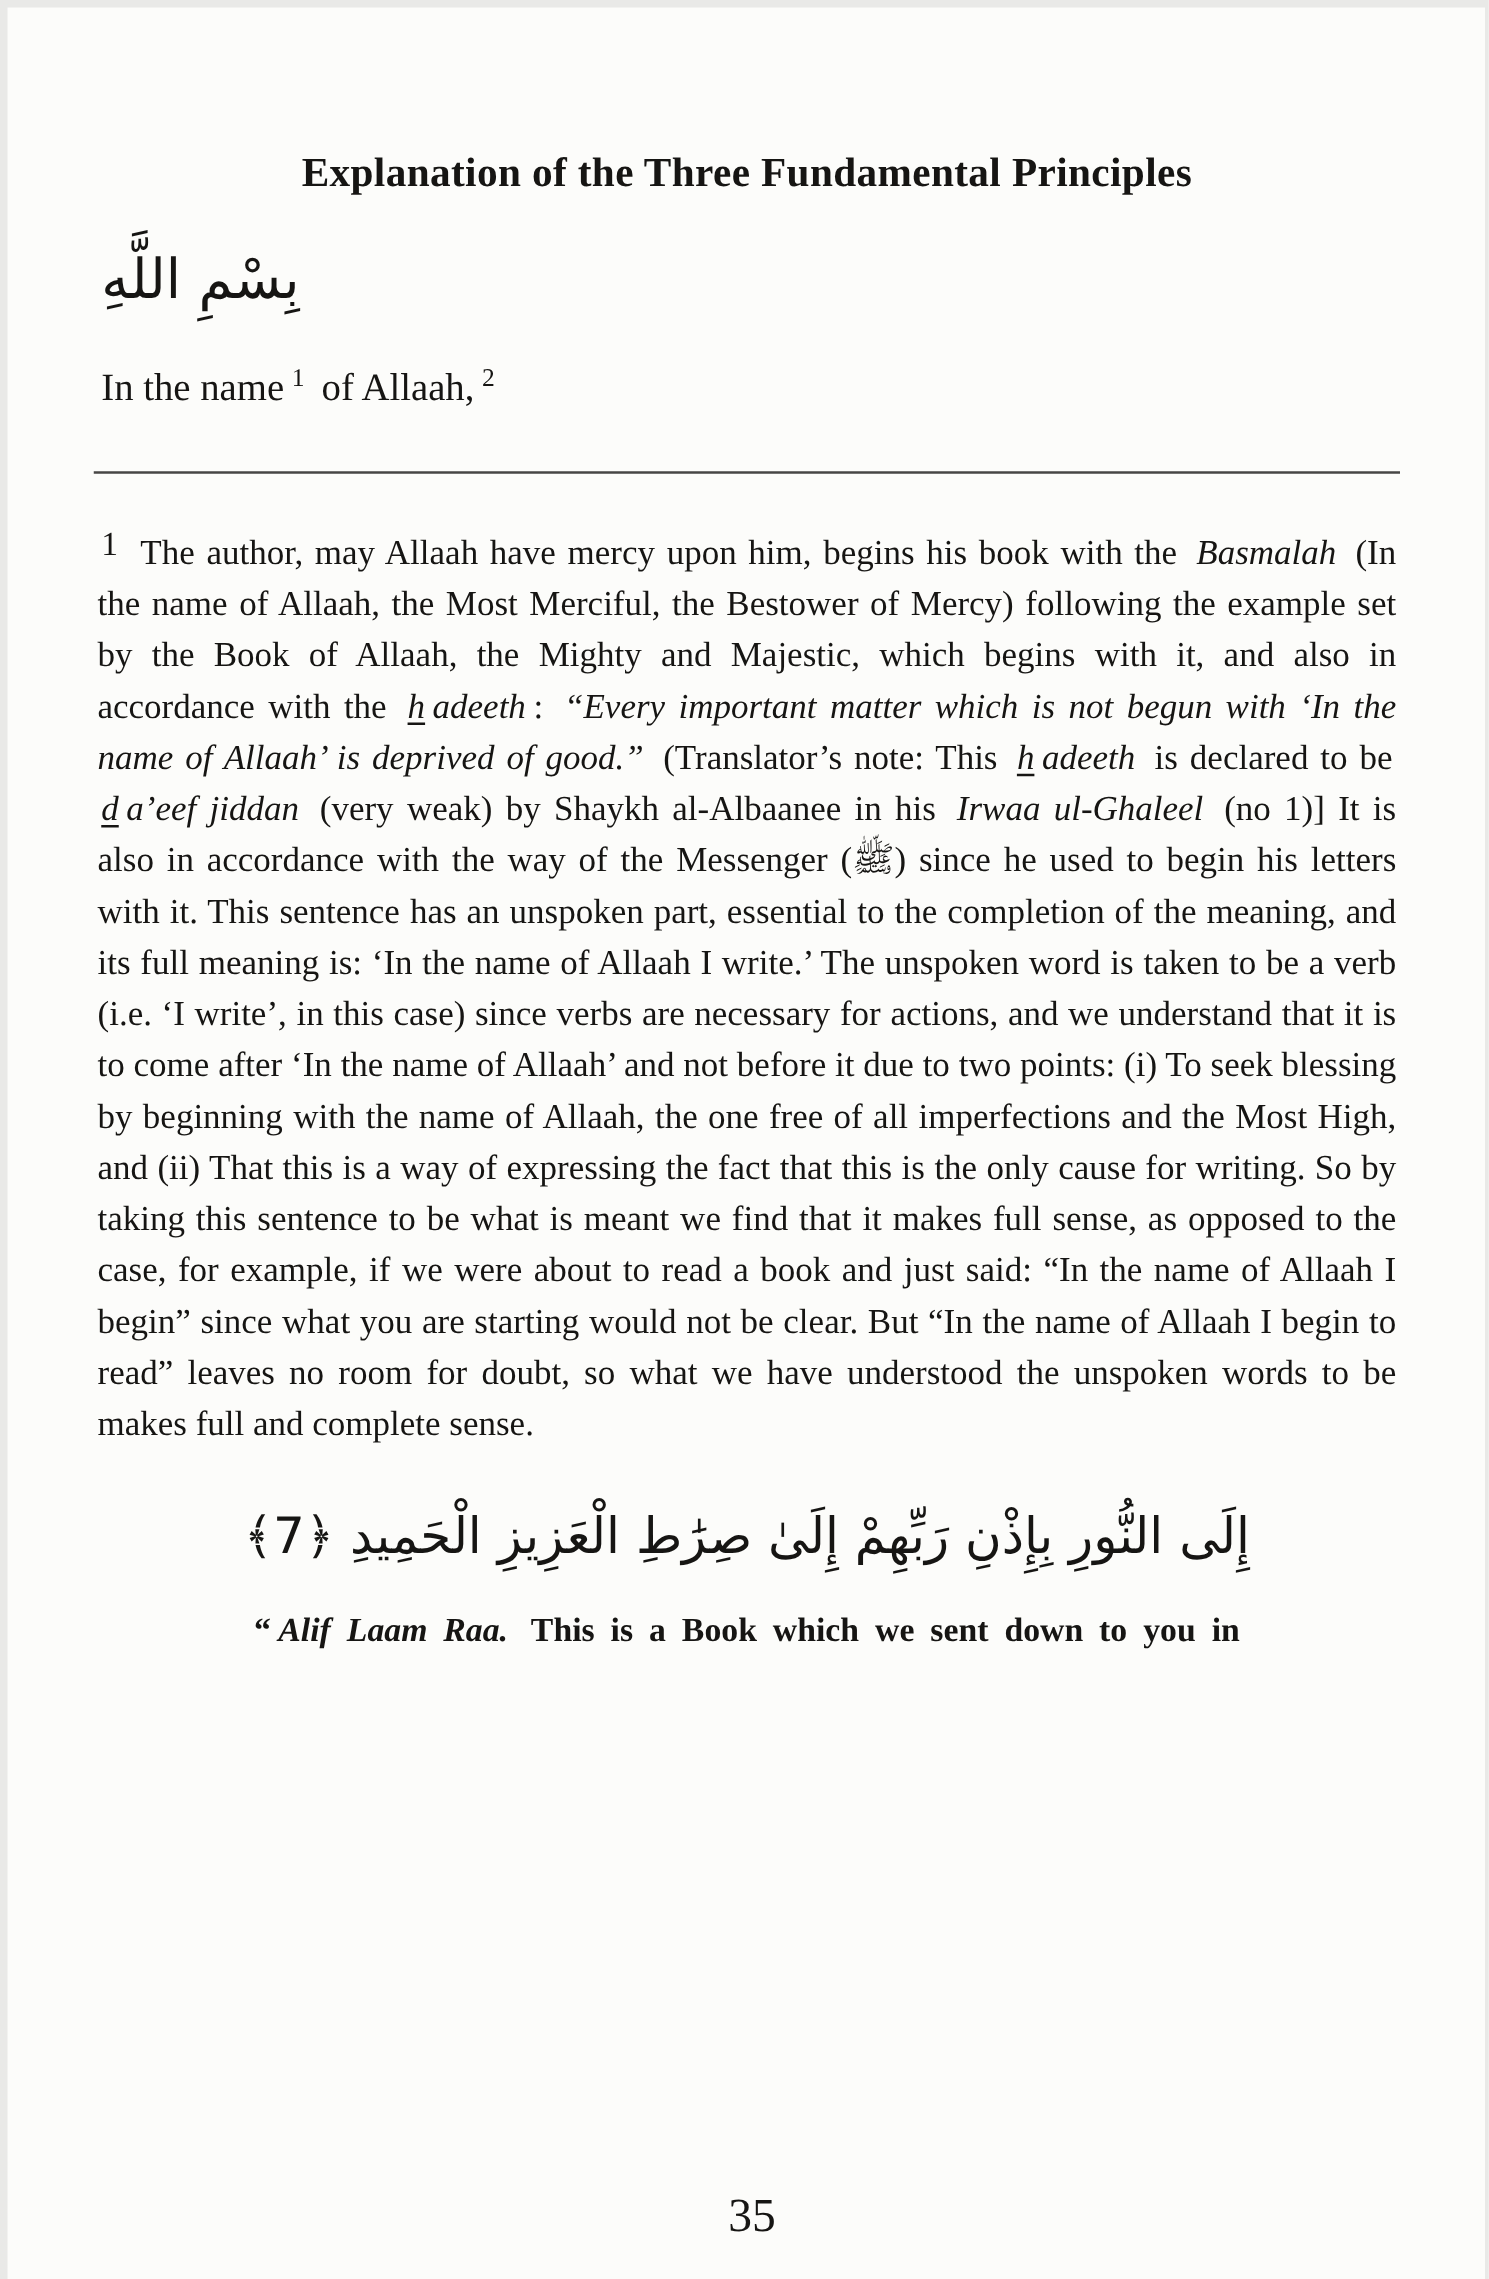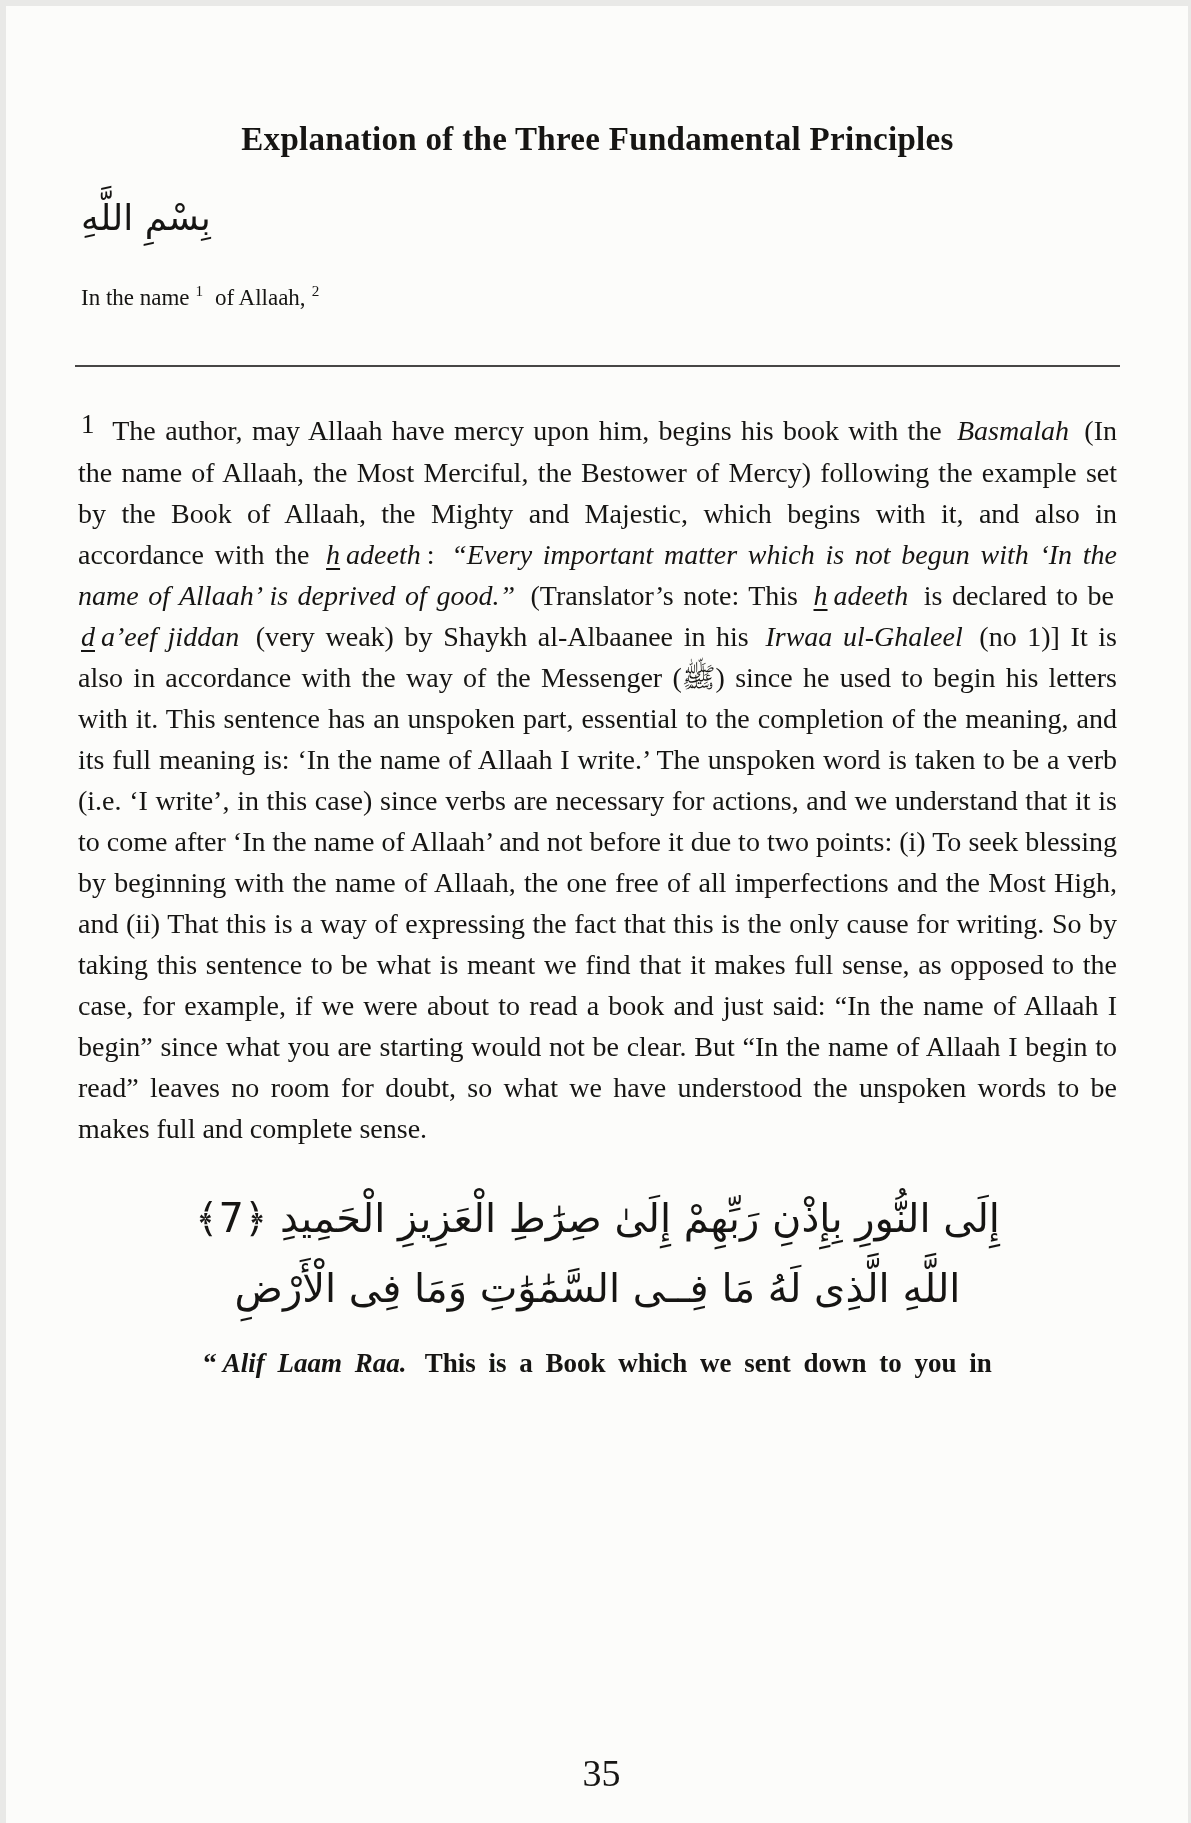--- a/index.html
+++ b/index.html
@@ -21,26 +21,26 @@
     font-size: 33px;
     font-weight: bold;
     line-height: 52px;
     letter-spacing: 0.3px;
   }
   .title .tline { display: block; }
 
   .basmalah-row { margin-top: 12px; text-align: left; }
   .basmalah {
     display: inline-block;
-    font-size: 36px;
+    font-size: 44px;
     line-height: 1.6;
     font-family: "DejaVu Sans", "Liberation Serif", serif;
   }
 
-  .headerline { margin-top: 22px; font-size: 23px; line-height: 40px; }
+  .headerline { margin-top: 22px; font-size: 31px; line-height: 40px; }
 
   .rule { margin-top: 44px; border-top: 2px solid #474645; height: 0; }
 
   .fn {
     margin-top: 34px;
     font-size: 28px;
     line-height: 41px;
     text-align: justify;
   }
   .fn.fn2 { margin-top: 42px; }
@@ -97,21 +97,20 @@
 
     <p class="headerline"><span class="sg-n">In the name</span><span class="sg-sup">1</span><span class="sg-n"> of Allaah,</span><span class="sg-sup">2</span></p>
 
     <div class="rule"></div>
 
     <p class="fn fn1"><span class="sg-fnum">1</span><span class="sg-n"> The author, may Allaah have mercy upon him, begins his book with the </span><span class="sg-i">Basmalah</span><span class="sg-n"> (In the name of Allaah, the Most Merciful, the Bestower of Mercy) following the example set by the Book of Allaah, the Mighty and Majestic, which begins with it, and also in accordance with the </span><span class="sg-iu">h</span><span class="sg-i">adeeth</span><span class="sg-n">: </span><span class="sg-i">“Every important matter which is not begun with ‘In the name of Allaah’ is deprived of good.”</span><span class="sg-n"> (Translator’s note: This </span><span class="sg-iu">h</span><span class="sg-i">adeeth</span><span class="sg-n"> is declared to be </span><span class="sg-iu">d</span><span class="sg-i">a’eef jiddan</span><span class="sg-n"> (very weak) by Shaykh al-Albaanee in his </span><span class="sg-i">Irwaa ul-Ghaleel</span><span class="sg-n"> (no 1)] It is also in accordance with the way of the Messenger (ﷺ) since he used to begin his letters with it. This sentence has an unspoken part, essential to the completion of the meaning, and its full meaning is: ‘In the name of Allaah I write.’ The unspoken word is taken to be a verb (i.e. ‘I write’, in this case) since verbs are necessary for actions, and we understand that it is to come after ‘In the name of Allaah’ and not before it due to two points: (i) To seek blessing by beginning with the name of Allaah, the one free of all imperfections and the Most High, and (ii) That this is a way of expressing the fact that this is the only cause for writing. So by taking this sentence to be what is meant we find that it makes full sense, as opposed to the case, for example, if we were about to read a book and just said: “In the name of Allaah I begin” since what you are starting would not be clear. But “In the name of Allaah I begin to read” leaves no room for doubt, so what we have understood the unspoken words to be makes full and complete sense.</span></p>
 
 
     <div class="quran">
       <span class="qline">إِلَى النُّورِ بِإِذْنِ رَبِّهِمْ إِلَىٰ صِرَٰطِ الْعَزِيزِ الْحَمِيدِ ﴿7﴾</span>
-      <span class="qline">اللَّهِ الَّذِى لَهُ مَا فِــى السَّمَٰوَٰتِ وَمَا فِى الْأَرْضِ</span>
     </div>
 
     <p class="quote"><span class="sg-b">“</span><span class="sg-bi">Alif Laam Raa.</span><span class="sg-b"> This is a Book which we sent down to you in</span></p>
 
   </div>
 
   <div class="pagenum">35</div>
 </div>
 
 </body></html>

